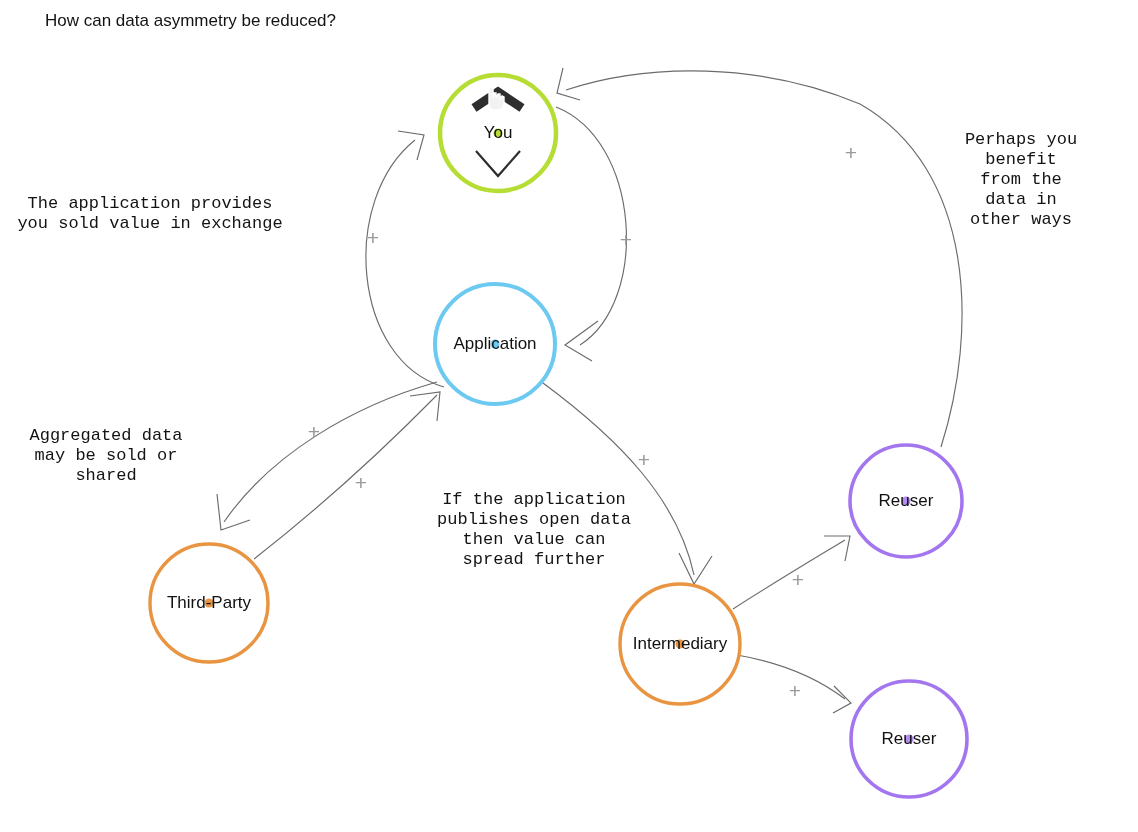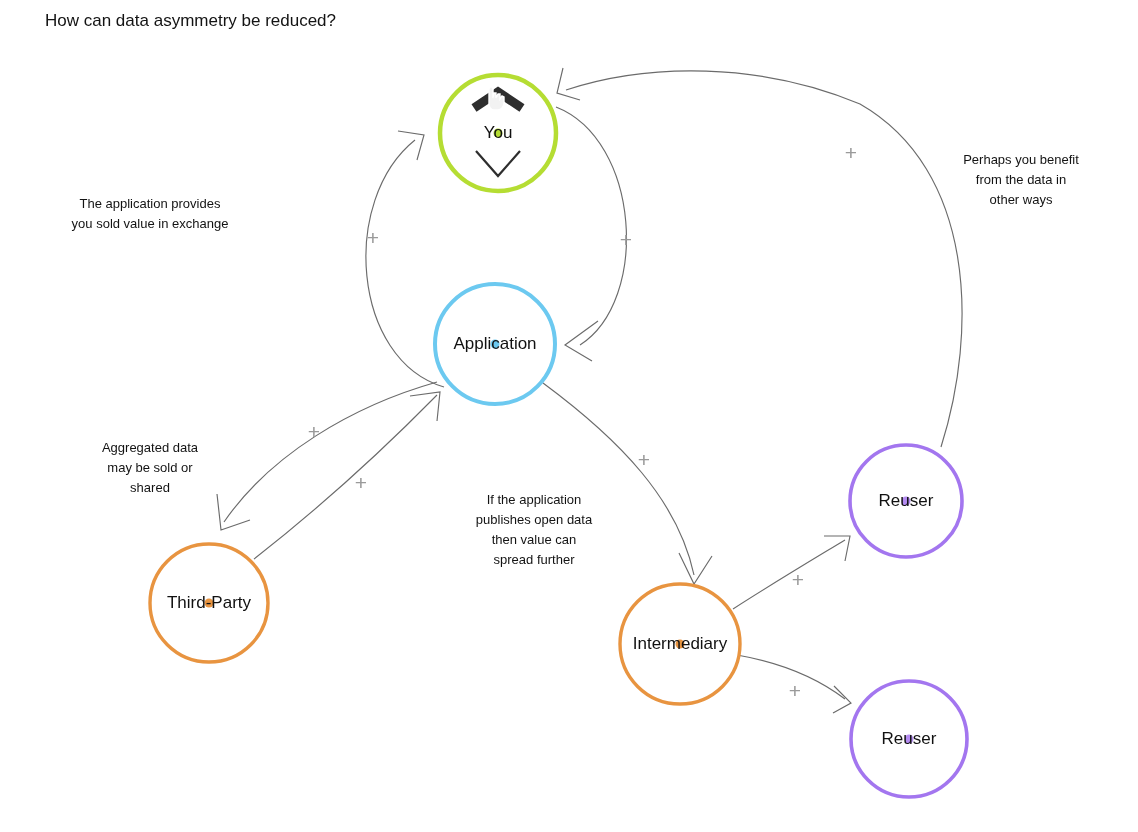--- a/index.html
+++ b/index.html
@@ -59,22 +59,22 @@
     position: absolute;
     font-family: "Liberation Sans", sans-serif;
     font-size: 21px;
     line-height: 1;
     color: #9a9a9a;
     transform: translate(-50%, -50%);
     user-select: none;
   }
   .annotation {
     position: absolute;
-    font-family: Liberation Sans, sans-serif;
-    font-size: 13px;
+    font-family: Liberation Mono, monospace;
+    font-size: 17px;
     line-height: 20px;
     color: #131313;
     text-align: center;
     transform: translate(-50%, -50%);
     white-space: pre-line;
   }
   .diagram-title {
     position: absolute;
     left: 45px;
     top: 10px;
@@ -224,21 +224,21 @@
   <div class="polarity" style="left:644px; top:459px;">+</div>
   <div class="polarity" style="left:798px; top:579px;">+</div>
   <div class="polarity" style="left:795px; top:690px;">+</div>
   <div class="polarity" style="left:851px; top:152px;">+</div>
 
   <div class="annotation" style="left:150px;  top:214px;">The application provides
 you sold value in exchange</div>
   <div class="annotation" style="left:1021px; top:180px;">Perhaps you benefit
 from the data in
 other ways</div>
-  <div class="annotation" style="left:106px;  top:468px;margin-left:44px;">Aggregated data
+  <div class="annotation" style="left:106px;  top:456px;">Aggregated data
 may be sold or
 shared</div>
   <div class="annotation" style="left:534px;  top:530px;">If the application
 publishes open data
 then value can
 spread further</div>
 
 </div>
 
 </body></html>

